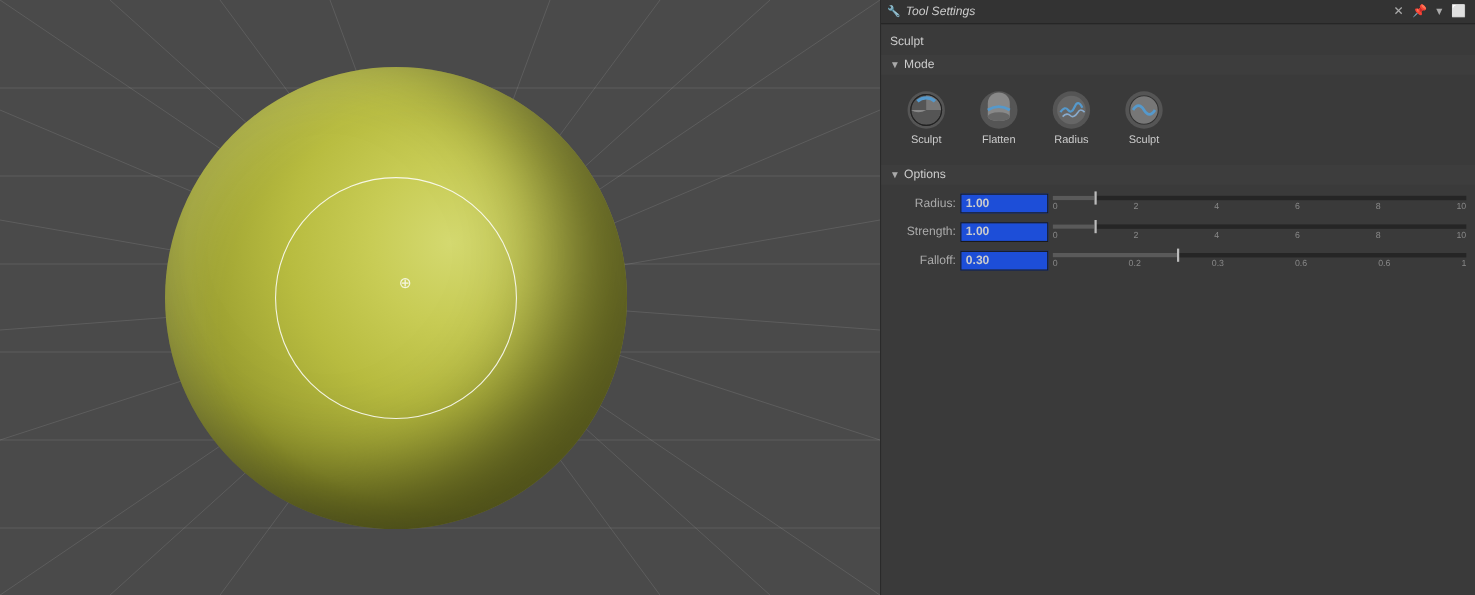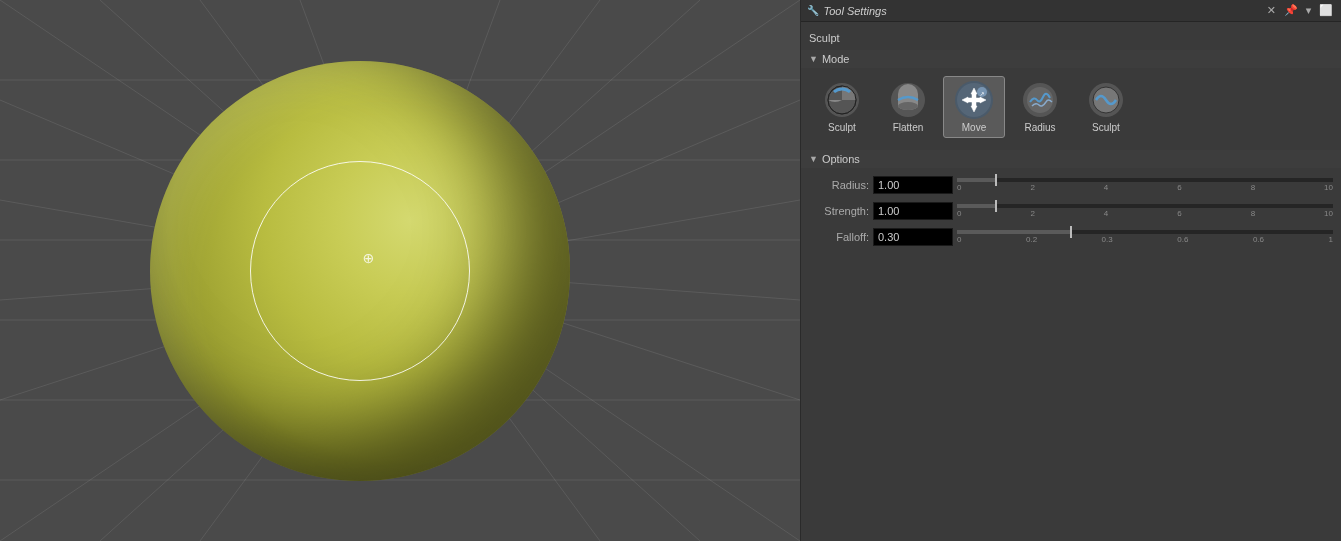--- a/index.html
+++ b/index.html
@@ -202,26 +202,27 @@
     .options-label {
       color: #aaaaaa;
       font-size: 11px;
       text-align: right;
       width: 60px;
       flex-shrink: 0;
     }
 
     .options-input {
       width: 80px;
-      background: #000000;
+      background: #1d4ed8;
       border: 1px solid #1a1a1a;
       color: #cccccc;
       font-size: 11px;
       padding: 2px 4px;
       height: 18px;
+      font-weight: bold;
     }
 
     .slider-container {
       flex: 1;
       position: relative;
       height: 18px;
       display: flex;
       flex-direction: column;
       justify-content: center;
     }
@@ -364,45 +365,20 @@
           <svg class="mode-svg" viewBox="0 0 36 36">
             <circle cx="18" cy="18" r="17" fill="#555"></circle>
             <path d="M8 12 A10 10 0 0 1 28 12 L28 24 A10 4 0 0 1 8 24 Z" fill="#888"></path>
             <path d="M8 18 Q18 12 28 18" fill="none" stroke="#5599cc" stroke-width="2.5"></path>
             <ellipse cx="18" cy="24" rx="10" ry="4" fill="#666"></ellipse>
           </svg>
         </div>
         <span class="mode-label">Flatten</span>
       </div>
 
-      <div class="mode-item active">
-        <div class="mode-icon" style="background:#4a5a6a;">
-          <svg class="mode-svg" viewBox="0 0 36 36">
-            <circle cx="18" cy="18" r="17" fill="#556677"></circle>
-
-            <g fill="white" stroke="white" stroke-width="0.5">
-
-              <polygon points="18,6 15,12 21,12"></polygon>
-
-              <polygon points="18,30 15,24 21,24"></polygon>
-
-              <polygon points="6,18 12,15 12,21"></polygon>
-
-              <polygon points="30,18 24,15 24,21"></polygon>
-
-              <rect x="16" y="12" width="4" height="12"></rect>
-              <rect x="12" y="16" width="12" height="4"></rect>
-            </g>
-
-            <circle cx="26" cy="10" r="5" fill="#88aacc" opacity="0.7"></circle>
-            <text x="26" y="13.5" text-anchor="middle" font-size="6" fill="white">↗</text>
-          </svg>
-        </div>
-        <span class="mode-label">Move</span>
-      </div>
 
       <div class="mode-item">
         <div class="mode-icon">
           <svg class="mode-svg" viewBox="0 0 36 36">
             <circle cx="18" cy="18" r="17" fill="#555"></circle>
 
             <circle cx="18" cy="18" r="13" fill="#666"></circle>
             <path d="M8 20 Q12 14 15 18 Q18 22 21 15 Q24 8 28 16" fill="none" stroke="#5599cc" stroke-width="2"></path>
             <path d="M10 24 Q14 20 17 23 Q20 26 24 20 Q26 16 30 20" fill="none" stroke="#88aacc" stroke-width="1.5"></path>
           </svg>

